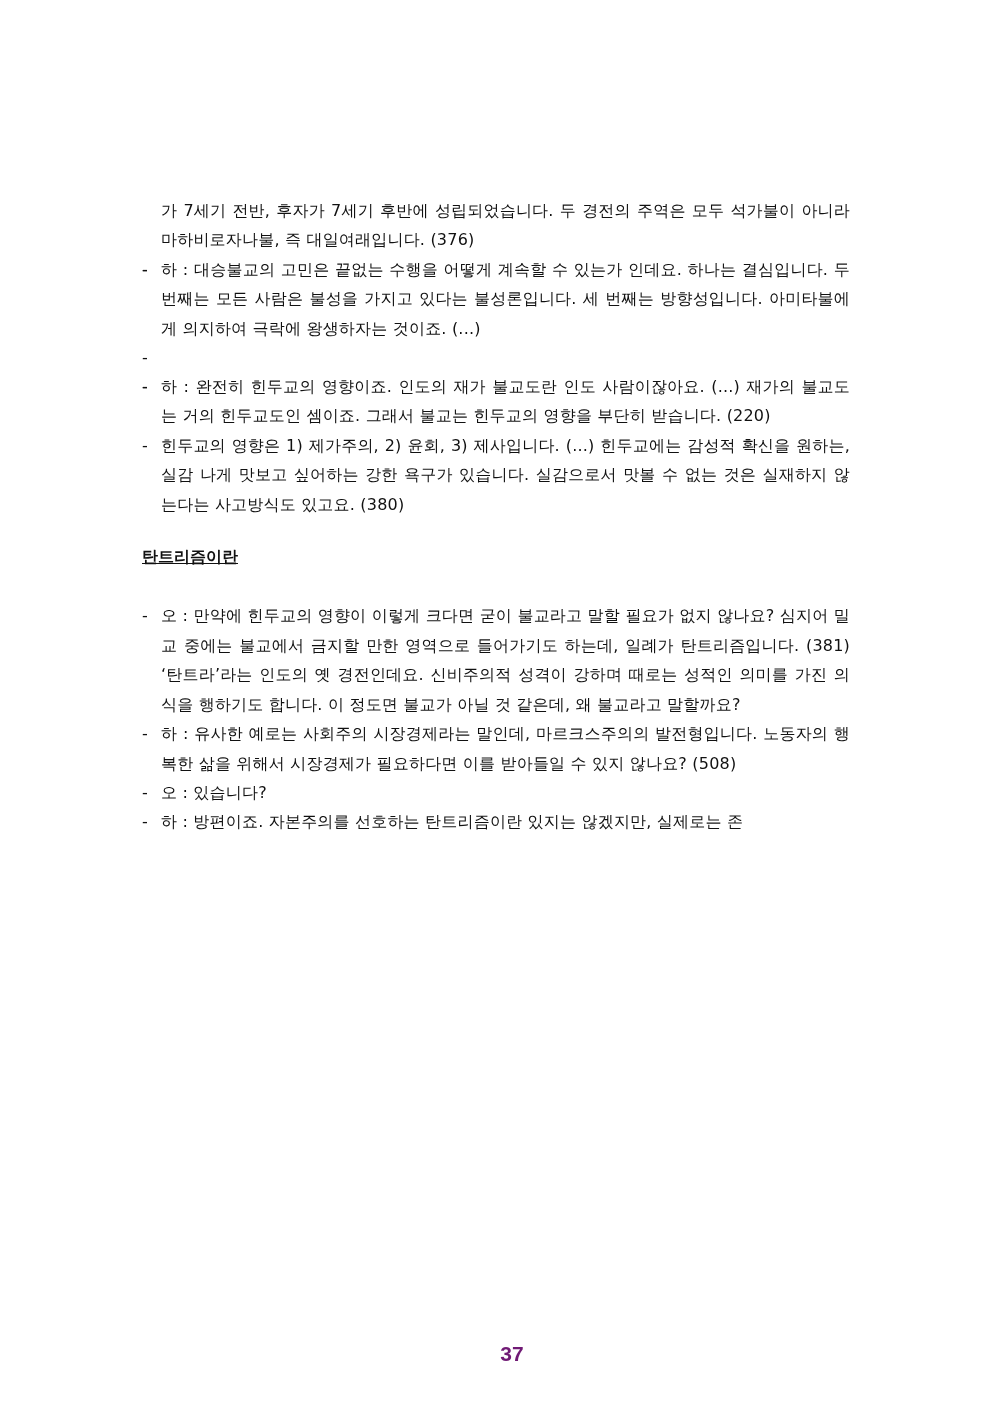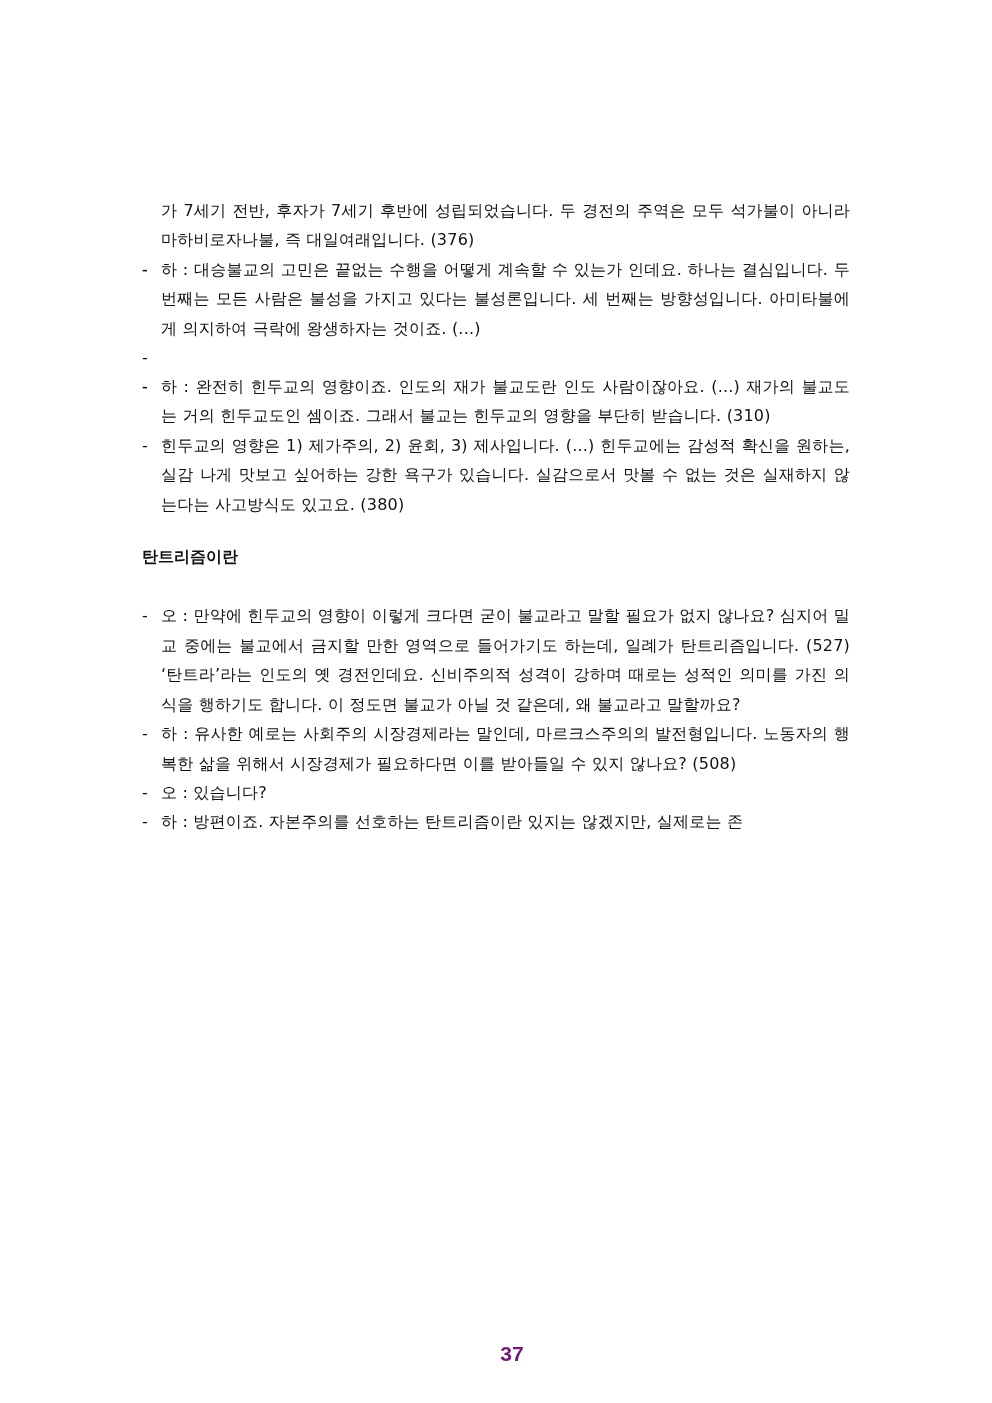--- a/index.html
+++ b/index.html
@@ -5,21 +5,21 @@
   html, body { margin: 0; padding: 0; background: #ffffff; }
   body { width: 992px; height: 1403px; position: relative; overflow: hidden;
          font-family: "DejaVu Sans", "Liberation Sans", sans-serif; color: #111; }
   .page { position: absolute; left: 0; top: 0; width: 956px; height: 1403px; margin-top: 36px; }
   .content { position: absolute; left: 142px; top: 160px; width: 708px; }
   .para { position: relative; font-size: 16px; line-height: 29.4px; text-align: justify;
           text-align-last: left; padding-left: 19px; margin: 0; letter-spacing: 0.2px; }
   .para .dash { position: absolute; left: 0; top: 0; }
   .gap { height: 29px; }
   .heading { font-family: "Liberation Sans", "DejaVu Sans", sans-serif; font-weight: bold;
-             font-size: 16px; margin: 0; padding-left: 0; line-height: 29.4px; }
+             font-size: 16px; margin: 0; padding-left: 0; line-height: 29.4px; text-decoration: underline; }
   .heading-gap-before { height: 23px; }
   .heading-gap-after { height: 30px; }
   .page-number { position: absolute; top: 1306px; left: 0; width: 992px; text-align: center;
                  font-family: "Liberation Sans", "DejaVu Sans", sans-serif; font-weight: bold;
                  font-size: 21px; color: #701a75; padding-left: 16px; }
 </style>
 </head>
 <body>
 
 <div class="page">
@@ -43,35 +43,35 @@
     </p>
 
     <div class="gap"></div>
 
     <p class="para">
       <span class="dash">-</span>
     </p>
 
     <p class="para">
       <span class="dash">-</span>
-      <span>하 : 완전히 힌두교의 영향이죠. 인도의 재가 불교도란 인도 사람이잖아요. (...) 재가의 불교도는 거의 힌두교도인 셈이죠. 그래서 불교는 힌두교의 영향을 부단히 받습니다. (310)</span>
+      <span>하 : 완전히 힌두교의 영향이죠. 인도의 재가 불교도란 인도 사람이잖아요. (...) 재가의 불교도는 거의 힌두교도인 셈이죠. 그래서 불교는 힌두교의 영향을 부단히 받습니다. (220)</span>
     </p>
 
     <p class="para">
       <span class="dash">-</span>
       <span>힌두교의 영향은 1) 제가주의, 2) 윤회, 3) 제사입니다. (...) 힌두교에는 감성적 확신을 원하는, 실감 나게 맛보고 싶어하는 강한 욕구가 있습니다. 실감으로서 맛볼 수 없는 것은 실재하지 않는다는 사고방식도 있고요. (380)</span>
     </p>
 
     <div class="heading-gap-before"></div>
     <h3 class="heading">탄트리즘이란</h3>
     <div class="heading-gap-after"></div>
 
     <p class="para">
       <span class="dash">-</span>
-      <span>오 : 만약에 힌두교의 영향이 이렇게 크다면 굳이 불교라고 말할 필요가 없지 않나요? 심지어 밀교 중에는 불교에서 금지할 만한 영역으로 들어가기도 하는데, 일례가 탄트리즘입니다. (527) ‘탄트라’라는 인도의 옛 경전인데요. 신비주의적 성격이 강하며 때로는 성적인 의미를 가진 의식을 행하기도 합니다. 이 정도면 불교가 아닐 것 같은데, 왜 불교라고 말할까요?</span>
+      <span>오 : 만약에 힌두교의 영향이 이렇게 크다면 굳이 불교라고 말할 필요가 없지 않나요? 심지어 밀교 중에는 불교에서 금지할 만한 영역으로 들어가기도 하는데, 일례가 탄트리즘입니다. (381) ‘탄트라’라는 인도의 옛 경전인데요. 신비주의적 성격이 강하며 때로는 성적인 의미를 가진 의식을 행하기도 합니다. 이 정도면 불교가 아닐 것 같은데, 왜 불교라고 말할까요?</span>
     </p>
 
     <p class="para">
       <span class="dash">-</span>
       <span>하 : 유사한 예로는 사회주의 시장경제라는 말인데, 마르크스주의의 발전형입니다. 노동자의 행복한 삶을 위해서 시장경제가 필요하다면 이를 받아들일 수 있지 않나요? (508)</span>
     </p>
 
     <p class="para">
       <span class="dash">-</span>
       <span>오 : 있습니다?</span>

